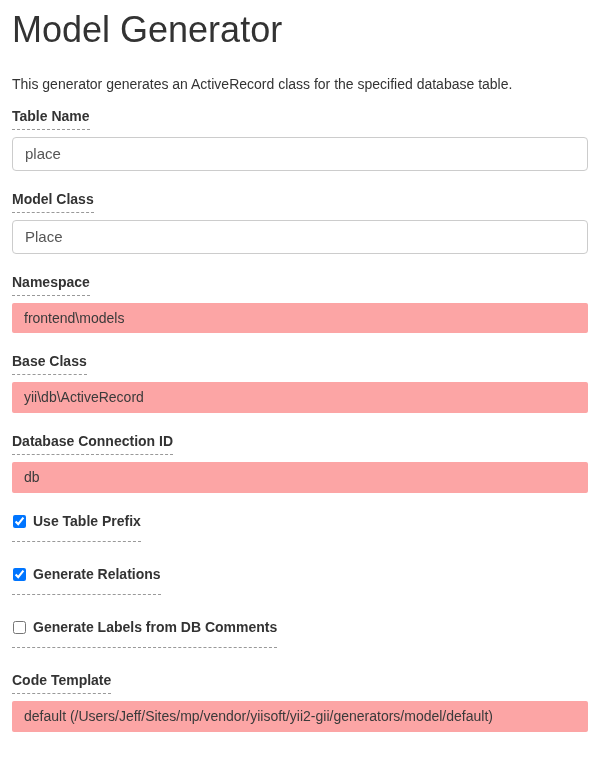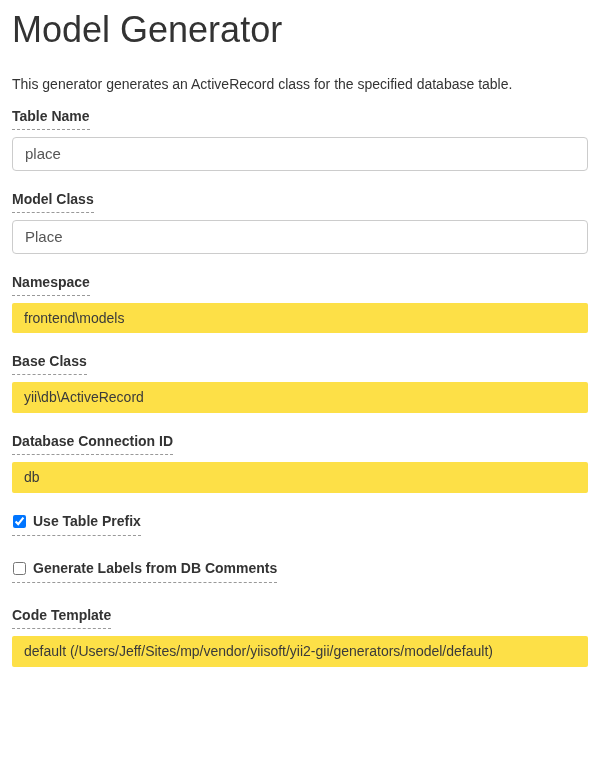--- a/index.html
+++ b/index.html
@@ -59,36 +59,36 @@
     outline: none;
   }
   .sticky-field {
     display: block;
     width: 100%;
     box-sizing: border-box;
     padding: 7px 12px;
     font-size: 14px;
     line-height: 1.2;
     color: #3a3a3a;
-    background: #fde047;
+    background: #fca5a5;
     border: none;
     border-radius: 2px;
     min-height: 30px;
     cursor: text;
   }
   .checkbox-group {
     margin-bottom: 23px;
   }
   .checkbox-label {
     display: inline-block;
     font-size: 14px;
     font-weight: bold;
     color: #333;
     border-bottom: 1px dashed #999;
-    padding-bottom: 6px;
+    padding-bottom: 12px;
     cursor: pointer;
   }
   .checkbox-label input[type="checkbox"] {
     margin: 0 7px 0 1px;
     vertical-align: -2px;
     width: 13px;
     height: 13px;
     cursor: pointer;
   }
 </style>
@@ -127,20 +127,25 @@
       <span class="field-label">Database Connection ID</span>
       <div class="sticky-field">db</div>
     </div>
 
     <div class="checkbox-group">
       <label class="checkbox-label">
         <input type="checkbox" checked="" style=""><span>Use Table Prefix</span>
       </label>
     </div>
 
+    <div class="checkbox-group">
+      <label class="checkbox-label">
+        <input type="checkbox" checked="" style=""><span>Generate Relations</span>
+      </label>
+    </div>
 
     <div class="checkbox-group">
       <label class="checkbox-label">
         <input type="checkbox" style=""><span>Generate Labels from DB Comments</span>
       </label>
     </div>
 
 
     <div class="form-group">
       <span class="field-label">Code Template</span>

